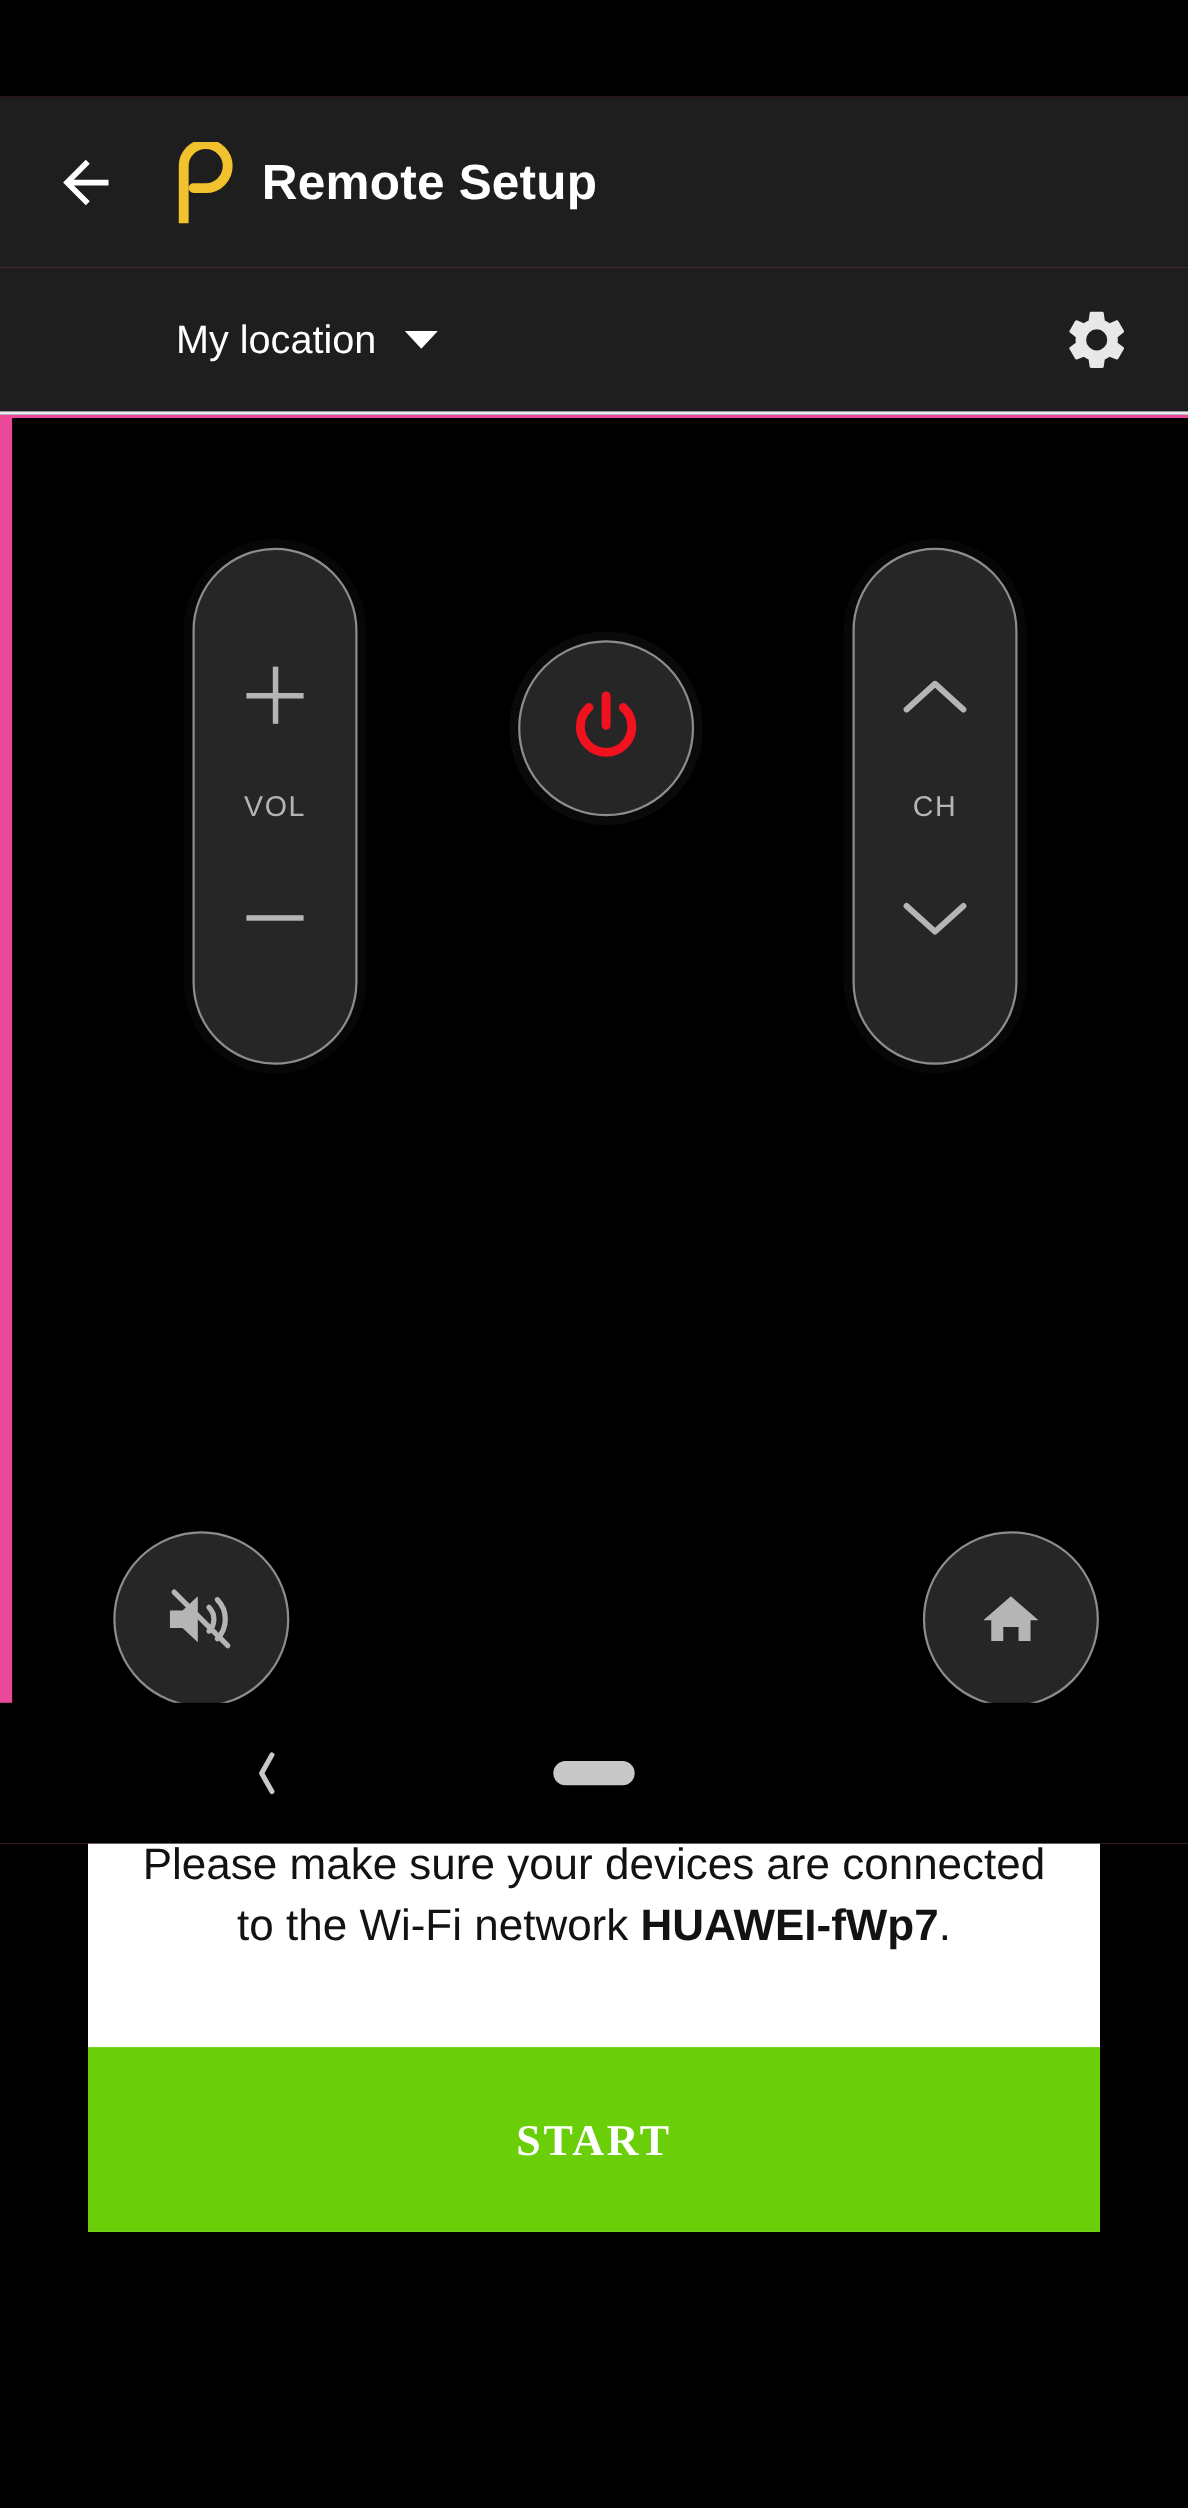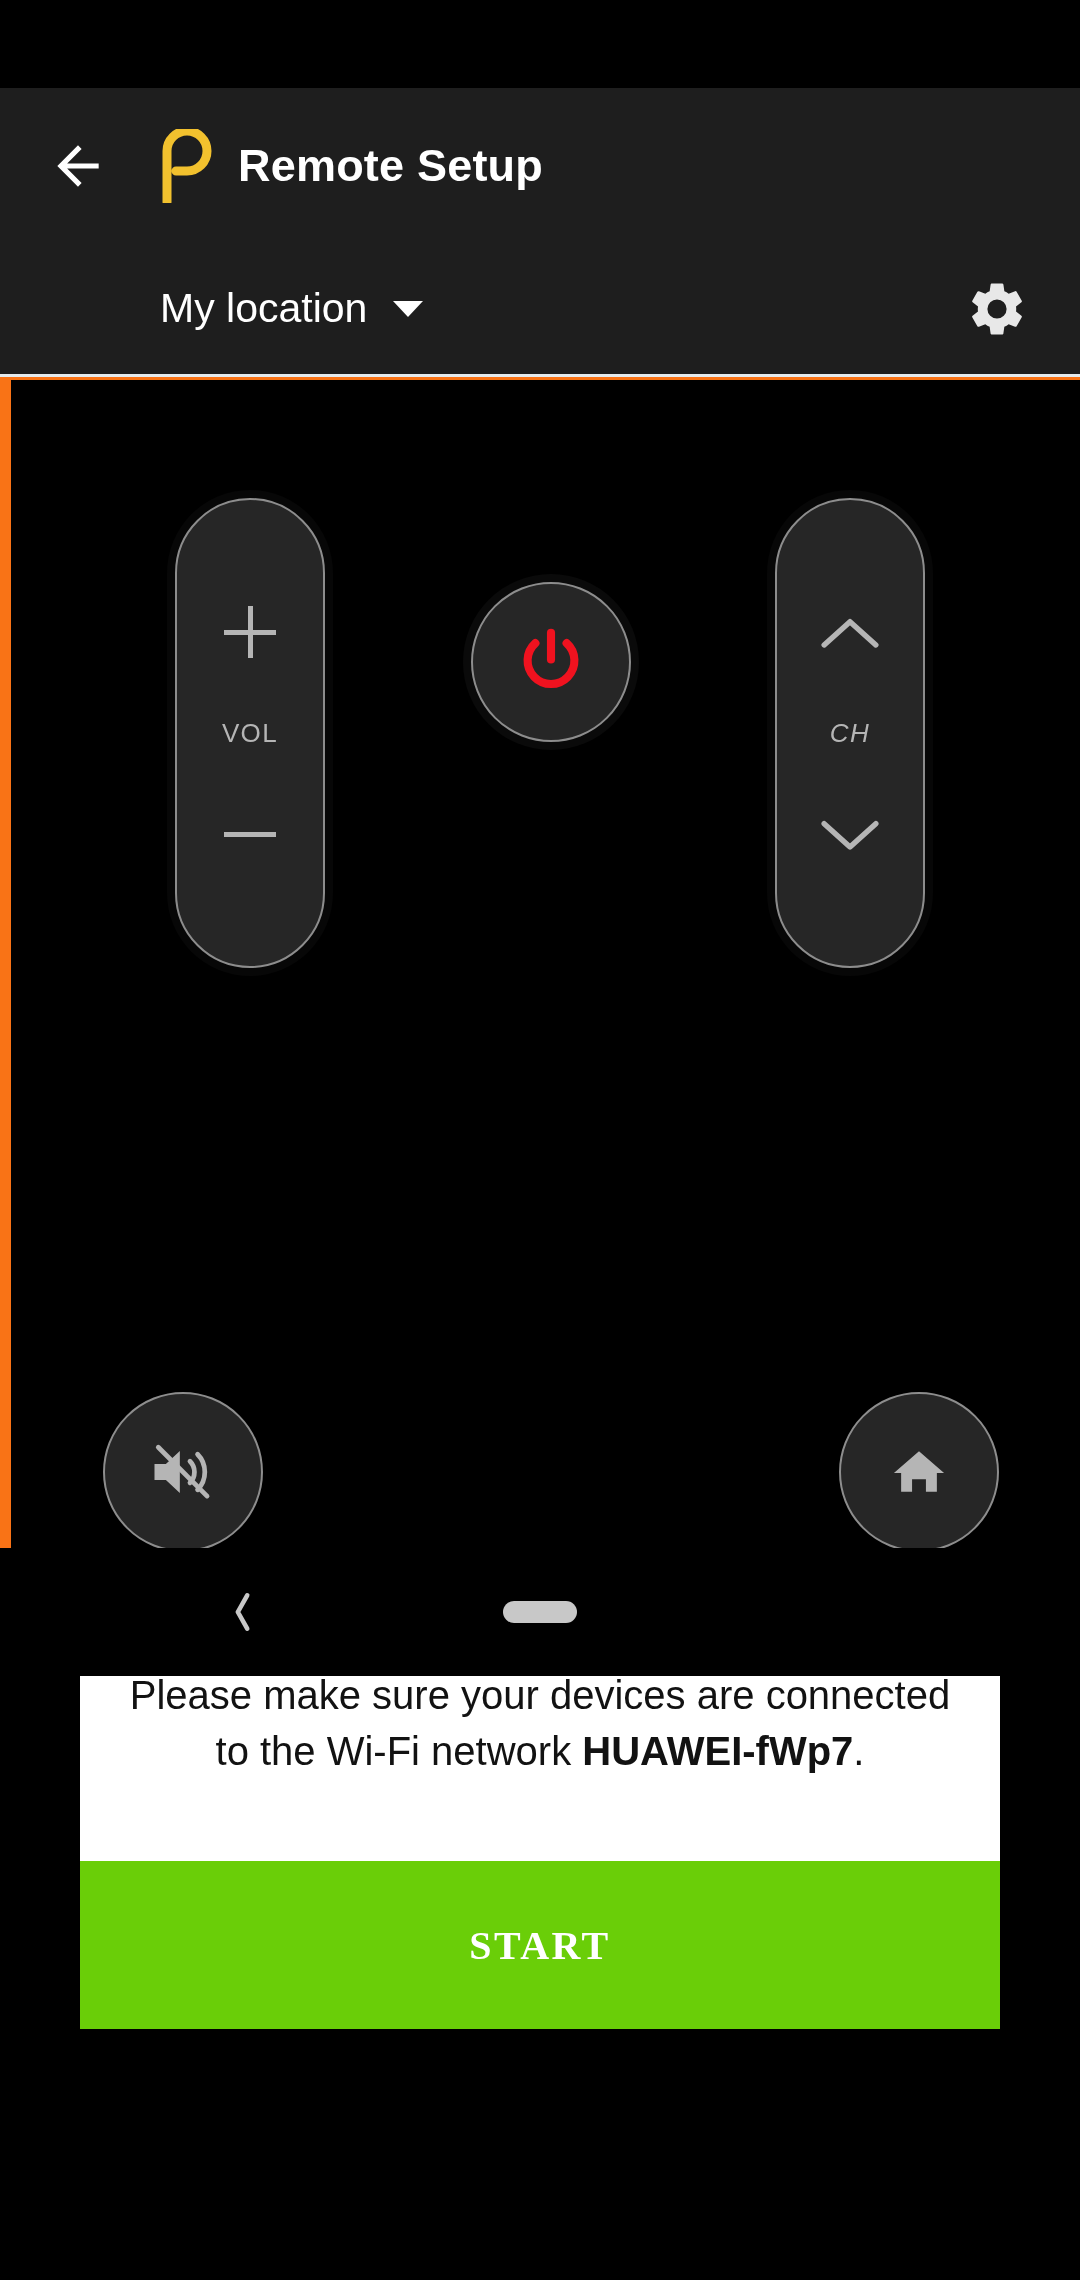--- a/index.html
+++ b/index.html
@@ -5,21 +5,21 @@
   * { margin:0; padding:0; box-sizing:border-box; }
   html, body {
     width:1080px; height:2280px;
     background:#000;
     font-family:"Liberation Sans", sans-serif;
     overflow:hidden;
   }
   #screen {
     position:relative;
     width:1080px; height:1676px;
-    background:#f97316;
+    background:#ec4899;
   }
 
   
   #status-bar {
     position:absolute; top:0; left:0;
     width:1080px; height:88px;
     background:#000;
   }
 
   
@@ -55,21 +55,21 @@
     display:flex; align-items:center;
     border-bottom:3px solid #E4EAEE;
   }
   #location-selector {
     display:flex; align-items:center;
     margin-left:160px;
     cursor:pointer;
   }
   #location-label {
     color:#FFFFFF;
-    font-size:41px;
+    font-size:36px;
   }
   #location-caret {
     margin-left:26px;
     width:0; height:0;
     border-left:15px solid transparent;
     border-right:15px solid transparent;
     border-top:16px solid #FFFFFF;
   }
   #settings-button {
     position:absolute;
@@ -93,21 +93,21 @@
     border:2px solid #8D8D8D;
     border-radius:75px;
     background:#262626;
     box-shadow:0 0 0 8px #070707;
     display:flex; flex-direction:column;
     align-items:center; justify-content:space-between;
     padding:46px 0;
     cursor:pointer;
   }
   #vol-rocker { left:164px; top:118px; }
-  #ch-rocker  { left:764px; top:118px;font-style:italic; }
+  #ch-rocker  { left:764px; top:118px; }
 
   .rocker-half {
     width:100%; flex:1;
     display:flex; align-items:center; justify-content:center;
     cursor:pointer;
   }
   .rocker-mid-label {
     color:#B5B5B5;
     font-size:26px;
     letter-spacing:1.4px;

